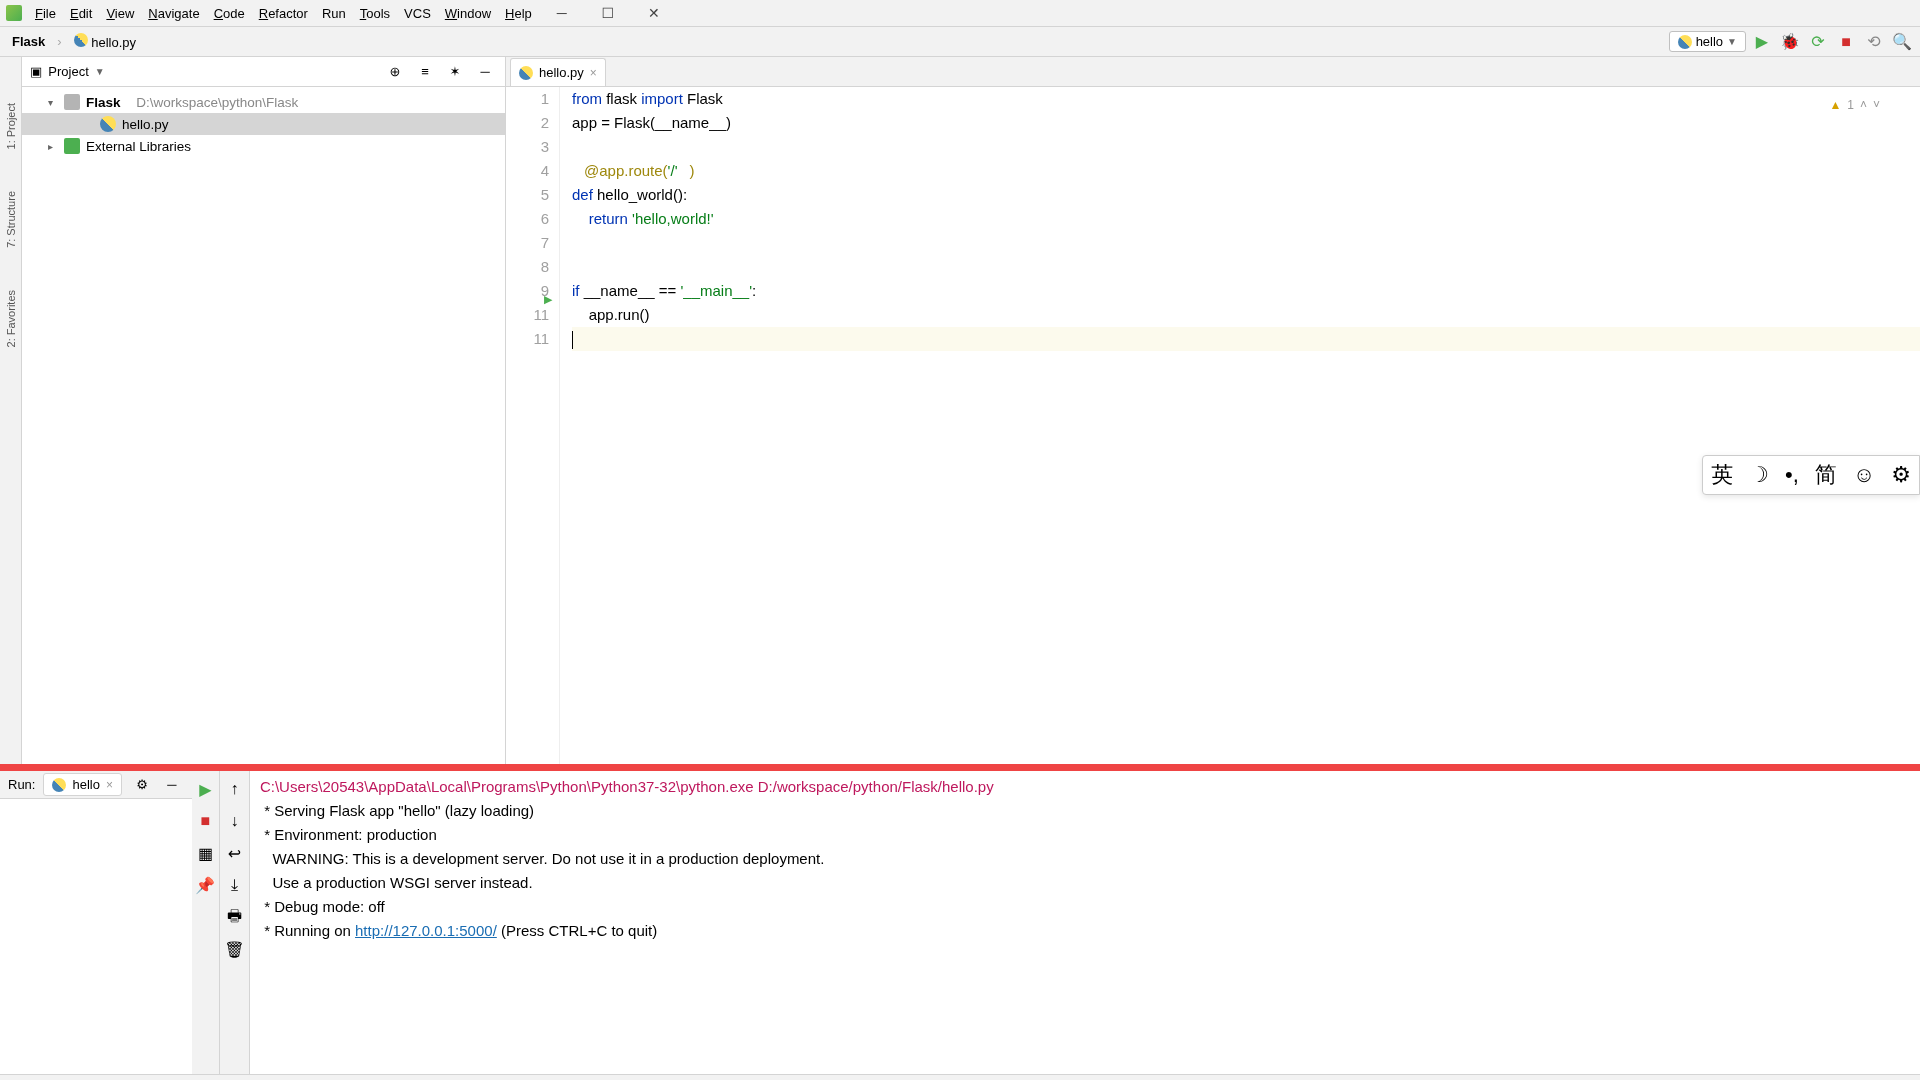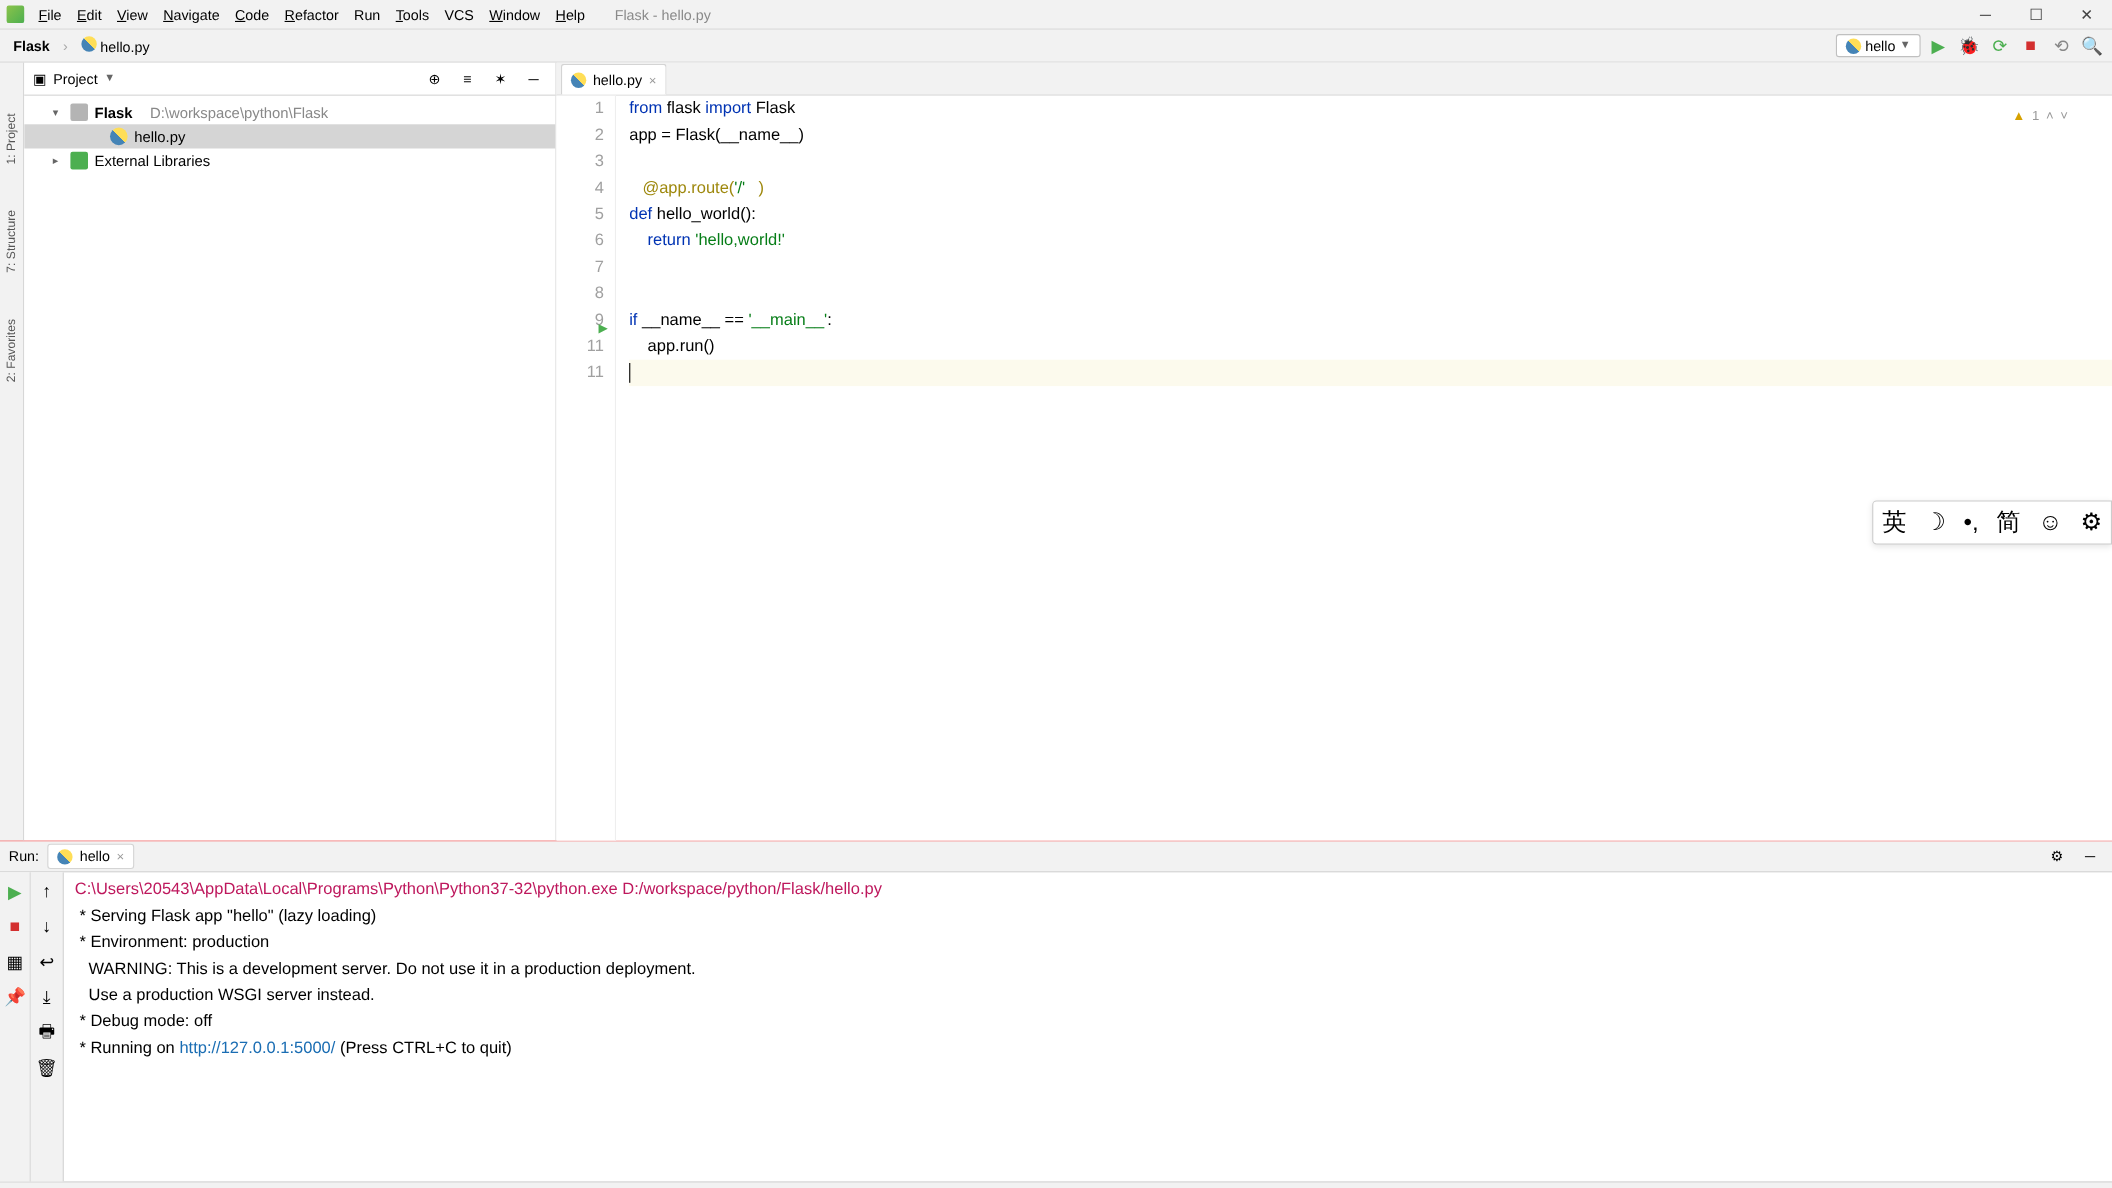--- a/index.html
+++ b/index.html
@@ -43,28 +43,28 @@
 .code-lines { flex: 1; padding-left: 12px; white-space: pre; }
 .kw { color: #0033b3; }
 .str { color: #067d17; }
 .dec { color: #9e880d; margin-left: 12px; }
 .name { color: #000; }
 .line-cur { background: #fcfaed; }
 .cursor { border-left: 1.5px solid #000; display: inline-block; height: 18px; vertical-align: middle; animation: blink 1s step-end infinite; }
 @keyframes blink { 50% { opacity: 0; } }
 .editor-status { position: absolute; top: 6px; right: 40px; display: flex; align-items: center; gap: 6px; font-size: 12px; color: #999; }
 .warn-tri { color: #d6a100; }
-.run-panel { height: 310px; border-top: 1px solid #ef4444; display: flex; flex-direction: column; background: #fff; justify-content: flex-end; }
+.run-panel { height: 310px; border-top: 7px solid #ef4444; display: flex; flex-direction: row; background: #fff; justify-content: flex-end; }
 .run-header { height: 28px; display: flex; align-items: center; background: #f2f2f2; border-bottom: 1px solid #d4d4d4; padding: 0 8px; font-size: 13px; gap: 8px; }
 .run-tab { display: flex; align-items: center; gap: 6px; padding: 3px 8px; background: #fff; border: 1px solid #d4d4d4; border-radius: 3px; }
 .run-body { flex: 1; display: flex; }
 .run-left { width: 28px; background: #f2f2f2; border-right: 1px solid #d4d4d4; display: flex; flex-direction: column; align-items: center; padding-top: 6px; gap: 8px; }
 .run-left2 { width: 30px; background: #f2f2f2; border-right: 1px solid #d4d4d4; display: flex; flex-direction: column; align-items: center; padding-top: 6px; gap: 8px; }
 .console { flex: 1; font-family: "Consolas", monospace; font-size: 15px; line-height: 24px; padding: 4px 10px; white-space: pre-wrap; overflow: auto; color: #000; }
-.console .link { color: #1a6db3; cursor: pointer; }
+.console .link { color: #1a6db3; text-decoration: underline; cursor: pointer; }
 .console .path { color: #be185d; }
 .bottom-tabs { height: 26px; background: #f2f2f2; border-top: 1px solid #d4d4d4; display: flex; align-items: center; padding: 0 8px; gap: 24px; font-size: 12.5px; }
 .btab { display: flex; align-items: center; gap: 5px; cursor: pointer; color: #333; }
 .btab.active { border-bottom: 2px solid #3c7fb1; padding-bottom: 2px; }
 .ime-bar { position: absolute; right: 0; top: 455px; background: #fff; border: 1px solid #ccc; border-radius: 4px 0 0 4px; padding: 4px 8px; display: flex; align-items: center; gap: 16px; font-size: 22px; box-shadow: 0 2px 6px rgba(0,0,0,.1); }
 .underline-first::first-letter { text-decoration: underline; }
 .icon-sm { width:14px; height:14px; display:inline-block; }
 </style>
 </head>
 <body>
@@ -75,21 +75,20 @@
   <span class="menu-item underline-first">Edit</span>
   <span class="menu-item underline-first">View</span>
   <span class="menu-item underline-first">Navigate</span>
   <span class="menu-item underline-first">Code</span>
   <span class="menu-item underline-first">Refactor</span>
   <span class="menu-item">Run</span>
   <span class="menu-item underline-first">Tools</span>
   <span class="menu-item">VCS</span>
   <span class="menu-item underline-first">Window</span>
   <span class="menu-item underline-first">Help</span>
-  <span class="title-center">Flask - hello.py</span>
   <div class="win-ctrl">─</div>
   <div class="win-ctrl">☐</div>
   <div class="win-ctrl win-close">✕</div>
 </div>
 
 <div class="toolbar">
   <div class="breadcrumb">
     <span class="bc-item"><b>Flask</b></span>
     <span class="bc-sep">›</span>
     <span class="bc-item">

